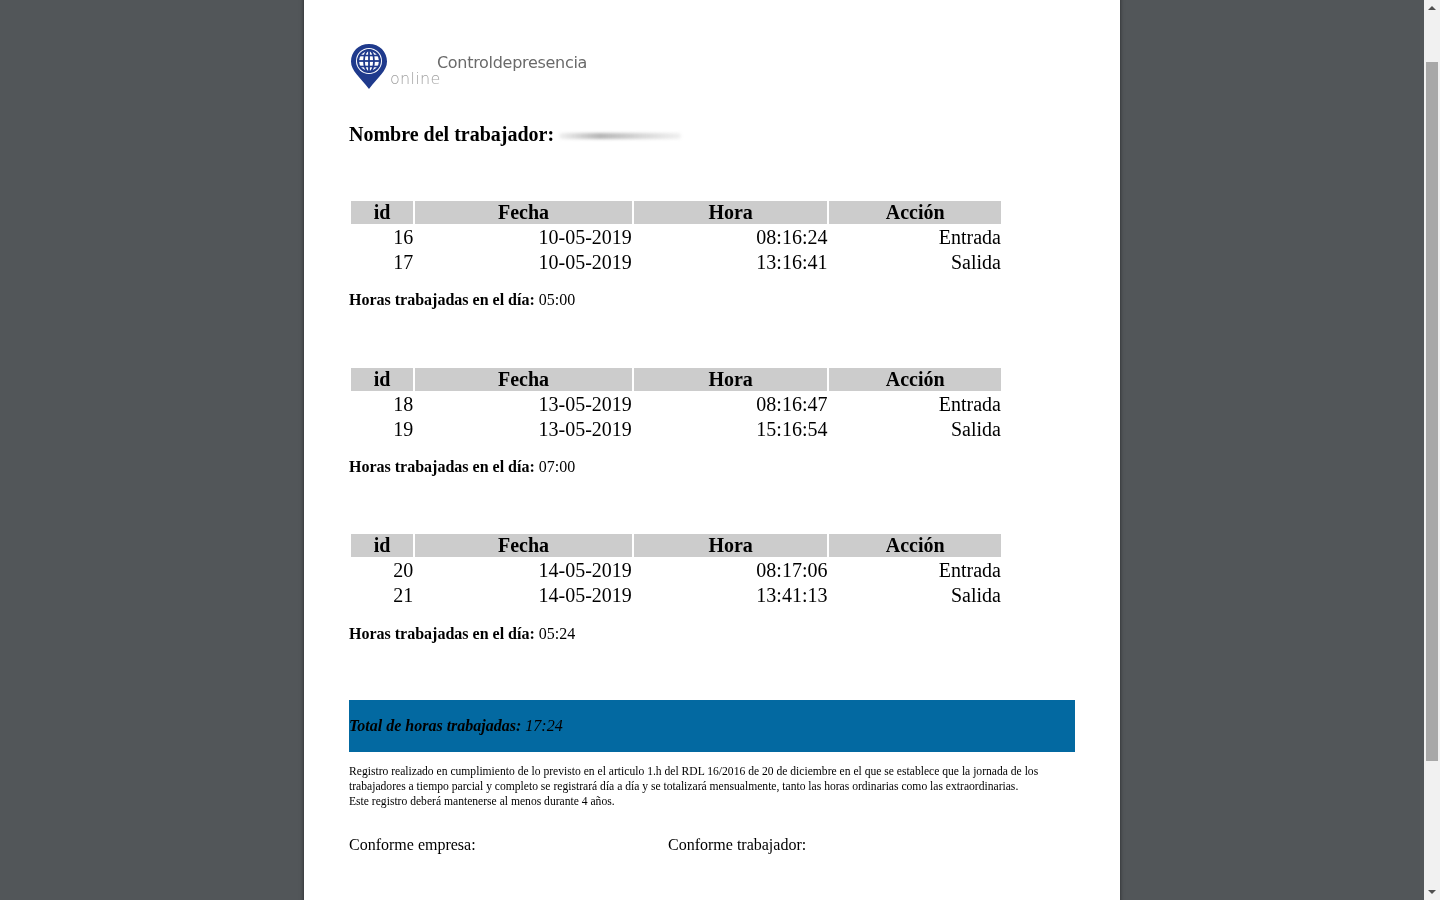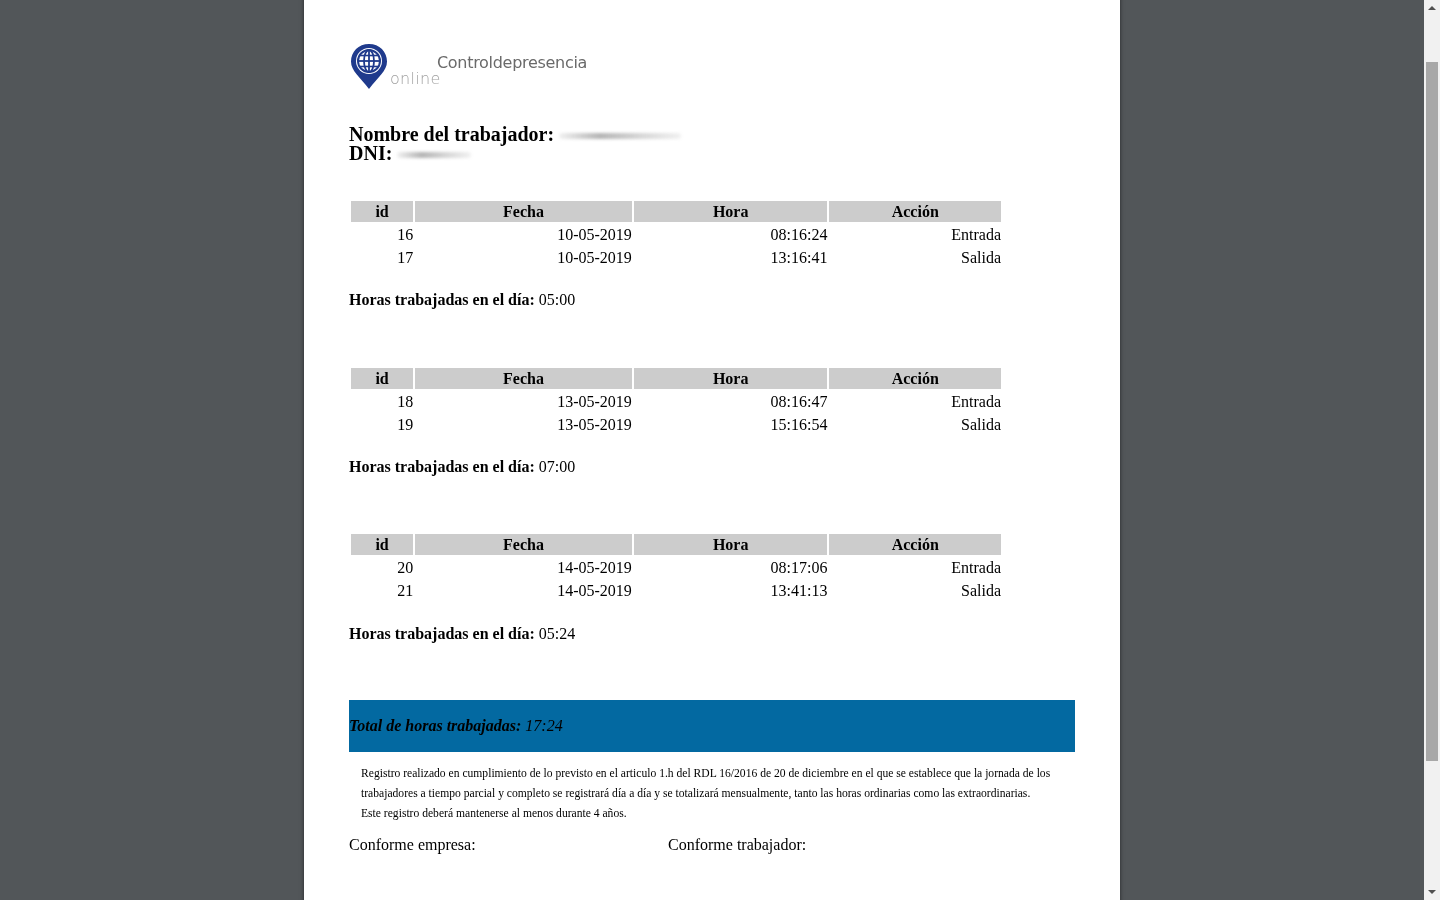--- a/index.html
+++ b/index.html
@@ -26,33 +26,33 @@
   .info { position:absolute; left:0; top:110px; font-size:20px; line-height:19px;margin-top:19px; }
   .info .row { white-space:nowrap; }
   .info b { font-weight:bold; }
   .blur {
     display:inline-block; vertical-align:middle; height:6px; border-radius:4px;
     background:linear-gradient(90deg, rgba(120,120,120,0.1), rgba(120,120,120,0.55), rgba(120,120,120,0.3), rgba(120,120,120,0.1));
     filter:blur(1.5px);
   }
   table.day {
     position:absolute; left:0; border-collapse:separate; border-spacing:2px;
-    font-size:16px; width:654px;
+    font-size:20px; width:654px;
   }
   table.day th {
     background:#cccccc; font-weight:bold; height:21px; padding:0; text-align:center;
   }
   table.day td { padding:0 0 0 2px; height:21px; text-align:right; }
   .col-id { width:62px; } .col-fecha { width:216px; } .col-hora { width:193px; } .col-accion { width:171px; }
   .worked { position:absolute; left:0; font-size:16px; white-space:nowrap; }
   .total {
     position:absolute; left:0; top:704px; width:726px; height:52px; background:#0369a1;
     font-size:16px; line-height:52px; white-space:nowrap;font-style:italic;
   }
-  .legal { position:absolute; left:0; top:768px; width:730px; font-size:11.6px; line-height:20px;margin-left:12px; }
+  .legal { position:absolute; left:0; top:768px; width:730px; font-size:11.6px; line-height:15px; }
   .sign { position:absolute; top:840px; font-size:16px; white-space:nowrap; }
   .scrollbar { position:absolute; left:1424px; top:0; width:16px; height:900px; background:#f1f1f1; }
   .scroll-up, .scroll-down { position:absolute; left:0; width:16px; height:16px; }
   .scroll-up { top:0; } .scroll-down { bottom:0; }
   .scroll-up::after {
     content:""; position:absolute; left:4px; top:6px; border-left:4px solid transparent;
     border-right:4px solid transparent; border-bottom:4px solid #505050;
   }
   .scroll-down::after {
     content:""; position:absolute; left:4px; top:6px; border-left:4px solid transparent;
@@ -80,24 +80,20 @@
         </svg>
         <span class="logo-text-main">Controldepresencia</span>
         <span class="logo-text-sub">online</span>
       </div>
 
       <div class="info">
         <div class="row">
           <b>Nombre del trabajador:</b>
           <span class="blur" style="width:122px"></span>
         </div>
-        <div class="row">
-          <b>DNI:</b>
-          <span class="blur" style="width:74px"></span>
-        </div>
       </div>
 
       <table class="day" style="top:203px">
         <thead>
             <tr>
           <th class="col-id">id</th>
           <th class="col-fecha">Fecha</th>
           <th class="col-hora">Hora</th>
           <th class="col-accion">Acción</th>
         </tr>

